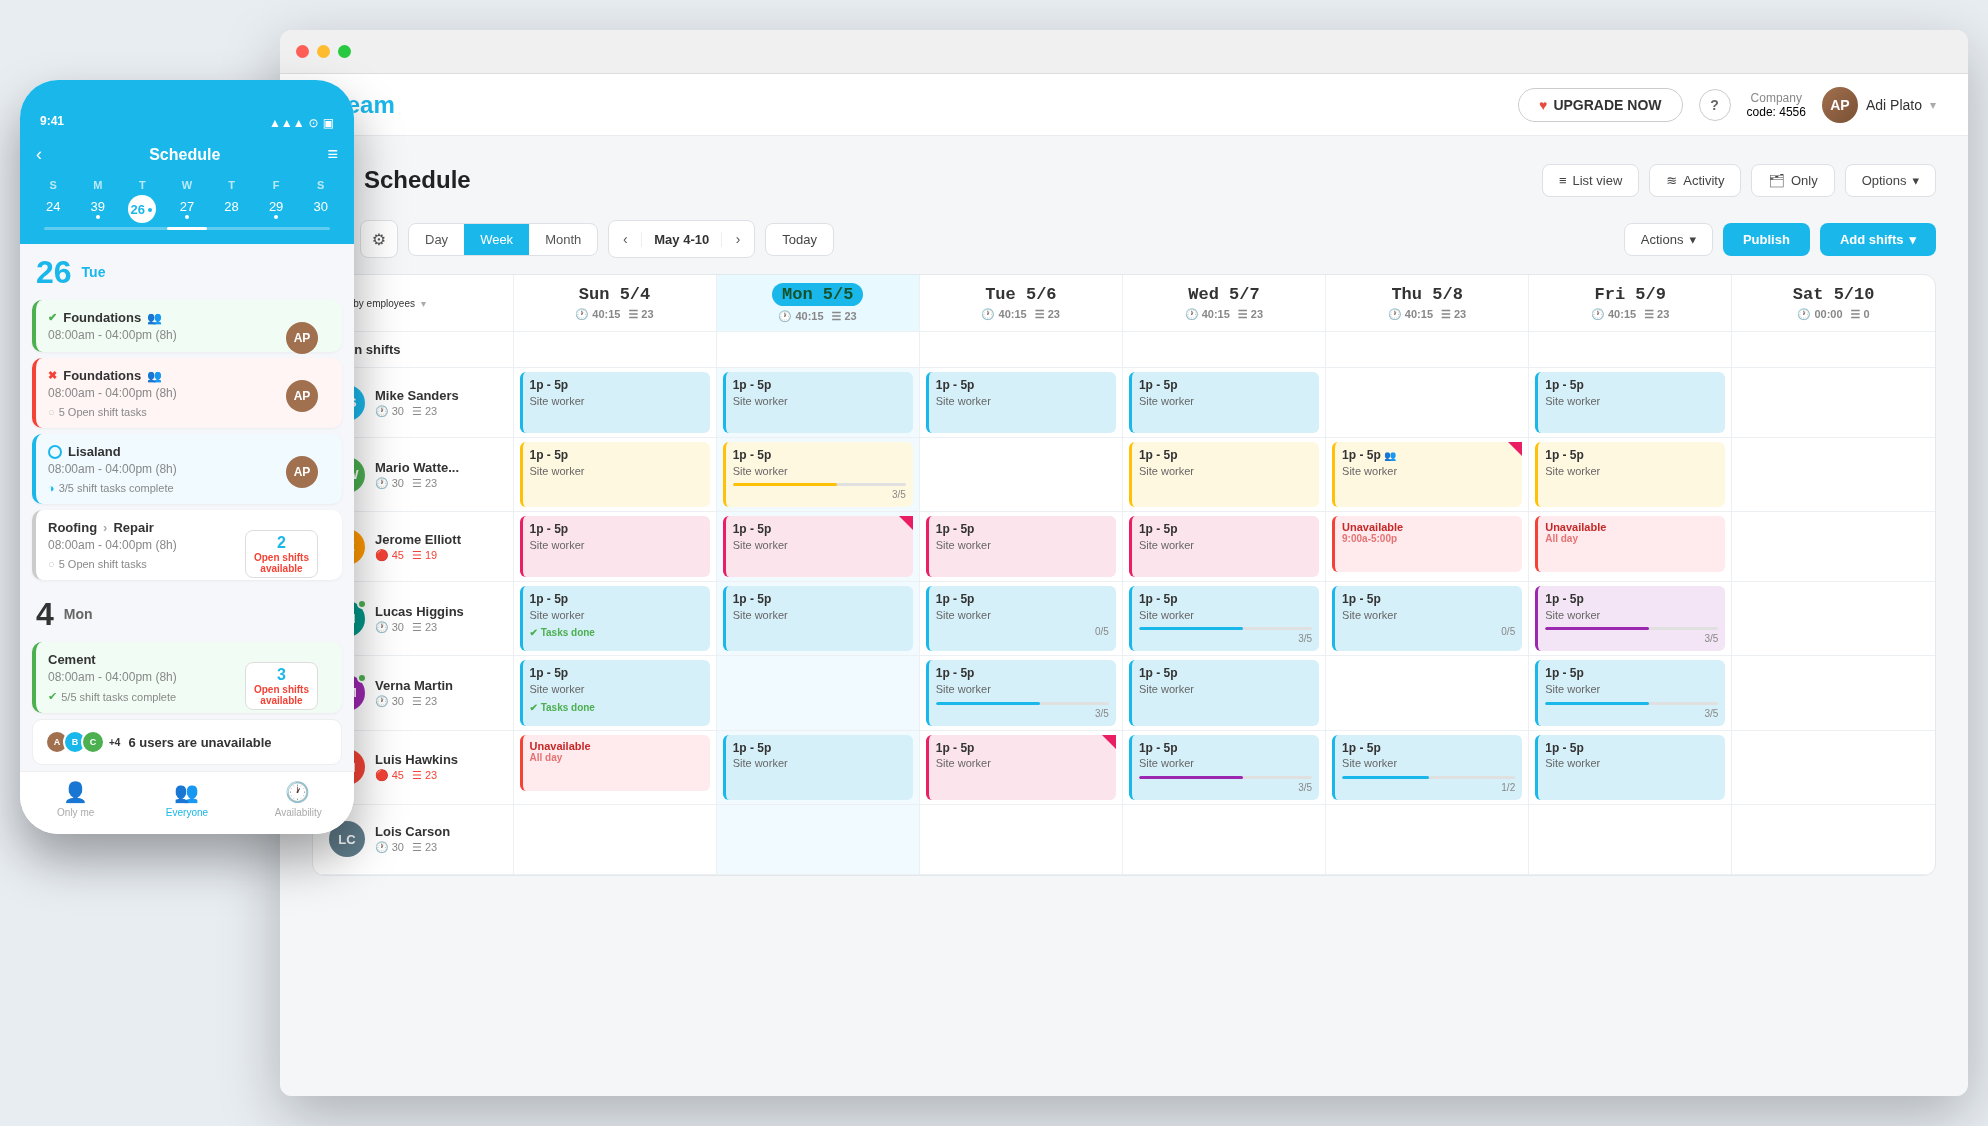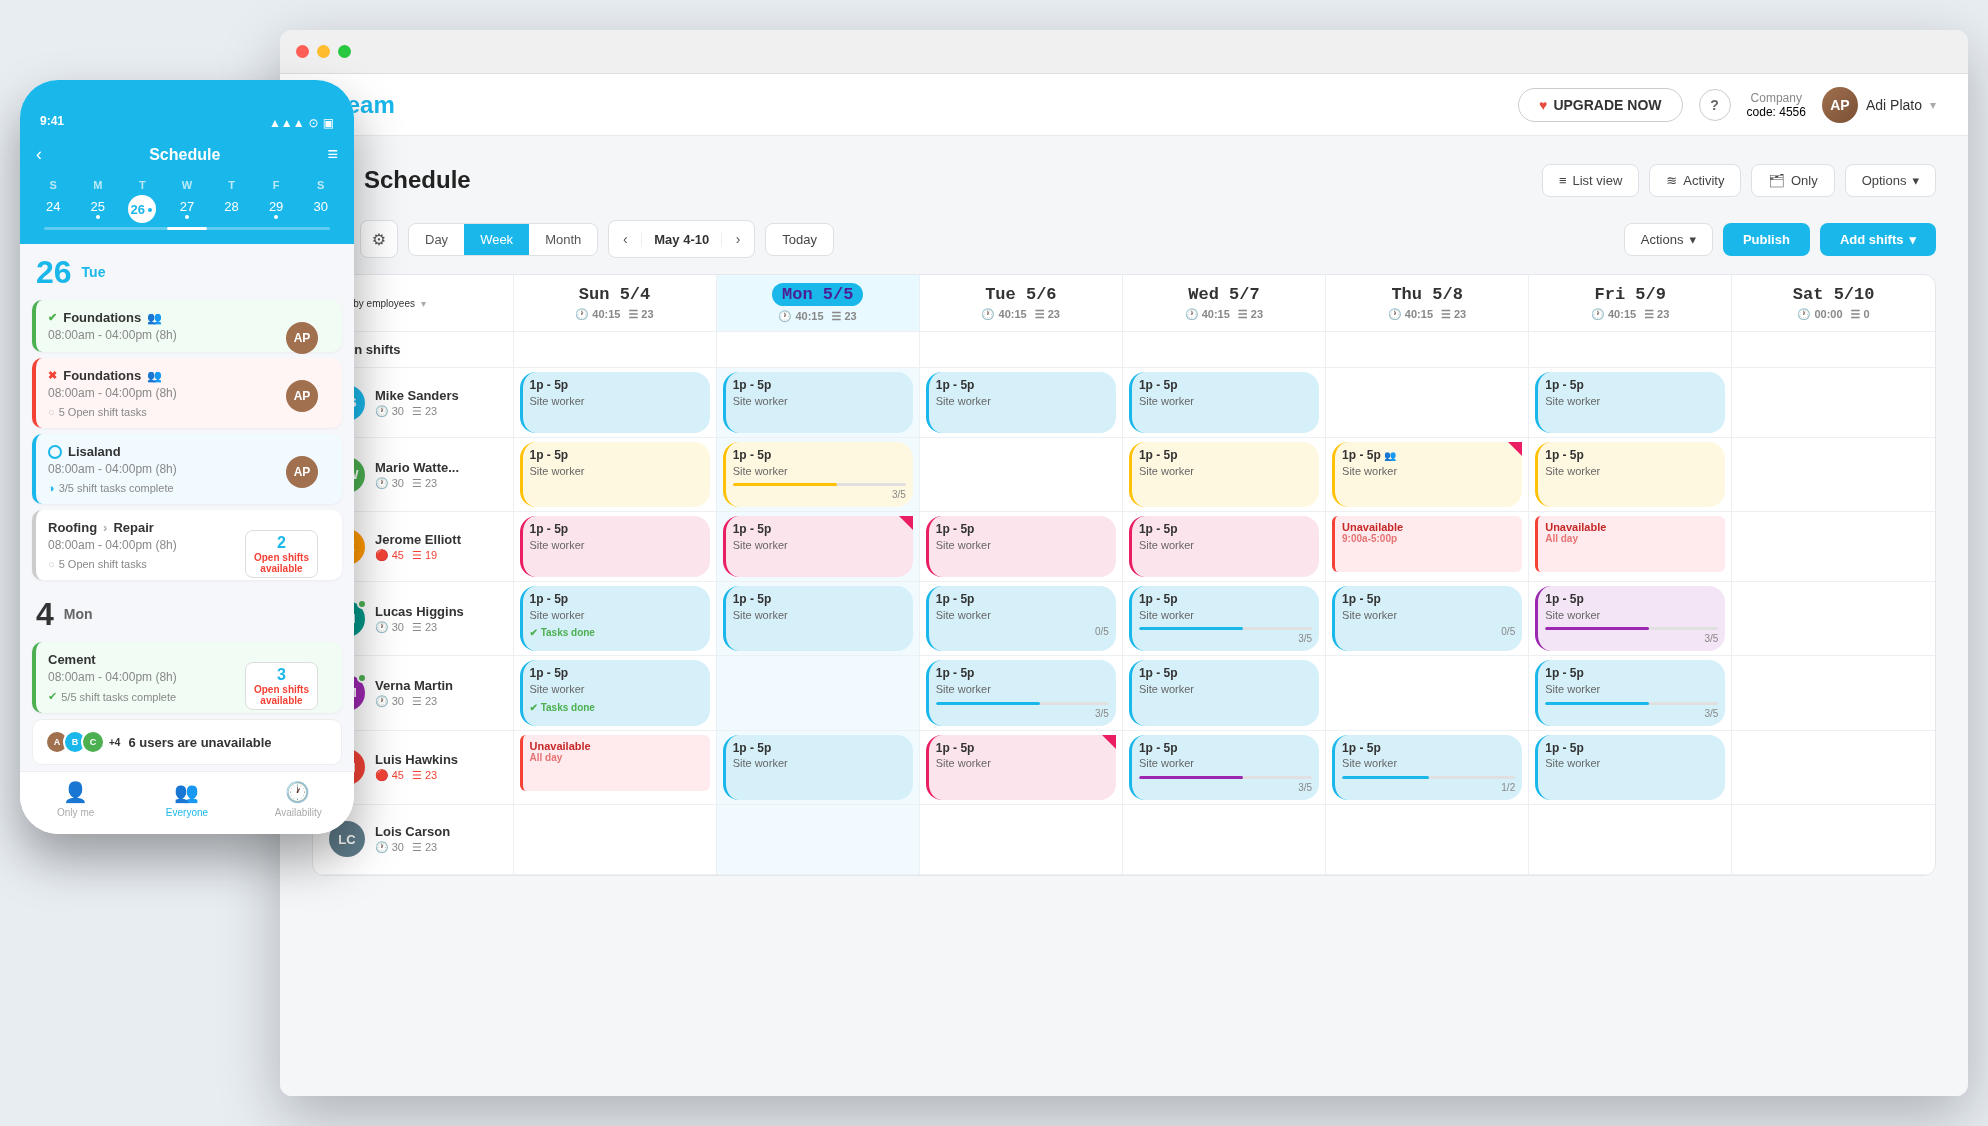--- a/index.html
+++ b/index.html
@@ -265,21 +265,21 @@
     }
     .day-col-header.today-col {
       background: #e8f9ff;
     }
     .day-name {
       font-size: 17px; font-weight: 700; color: #333;
       display: block;
       font-family: Liberation Mono, monospace;
     }
     .day-name.today-name {
-      background: #1ab7ea; color: #4c1d95;
+      background: #1ab7ea; color: #14532d;
       border-radius: 16px; padding: 2px 10px; display: inline-block;
     }
     .day-meta {
       display: flex; align-items: center; justify-content: center;
       gap: 8px; margin-top: 4px;
     }
     .day-meta-item {
       font-size: 11px; color: #888;
       display: flex; align-items: center; gap: 2px;
     }
@@ -310,21 +310,21 @@
     .emp-meta { font-size: 11px; color: #888; display: flex; gap: 8px; margin-top: 2px; }
     .emp-meta-item { display: flex; align-items: center; gap: 2px; }
 
     
     .shift-cell {
       padding: 4px 6px;
       vertical-align: top;
       height: 70px;
     }
     .shift-block {
-      border-radius: 16px;
+      border-radius: 6px;
       padding: 5px 7px;
       font-size: 11px;
       line-height: 1.4;
       position: relative;
       height: 100%;
       min-height: 56px;
     }
     .shift-block.blue { background: #d6f0f9; border-left: 3px solid #1ab7ea; }
     .shift-block.yellow { background: #fff8e1; border-left: 3px solid #ffc107; }
     .shift-block.pink { background: #fce4ec; border-left: 3px solid #e91e63; }
@@ -633,21 +633,21 @@
   <div class="mini-cal">
     <div class="mini-cal-days">
       <div class="mini-cal-day-label">S</div>
       <div class="mini-cal-day-label">M</div>
       <div class="mini-cal-day-label">T</div>
       <div class="mini-cal-day-label">W</div>
       <div class="mini-cal-day-label">T</div>
       <div class="mini-cal-day-label">F</div>
       <div class="mini-cal-day-label">S</div>
       <div class="mini-cal-day">24</div>
-      <div class="mini-cal-day has-dot">25</div>
+      <div class="mini-cal-day has-dot">39</div>
       <div class="mini-cal-day active has-dot">26</div>
       <div class="mini-cal-day has-dot">27</div>
       <div class="mini-cal-day">28</div>
       <div class="mini-cal-day has-dot">29</div>
       <div class="mini-cal-day">30</div>
     </div>
     <div class="cal-scroll-indicator">
         <div class="cal-scroll-thumb"></div>
       </div>
   </div>

